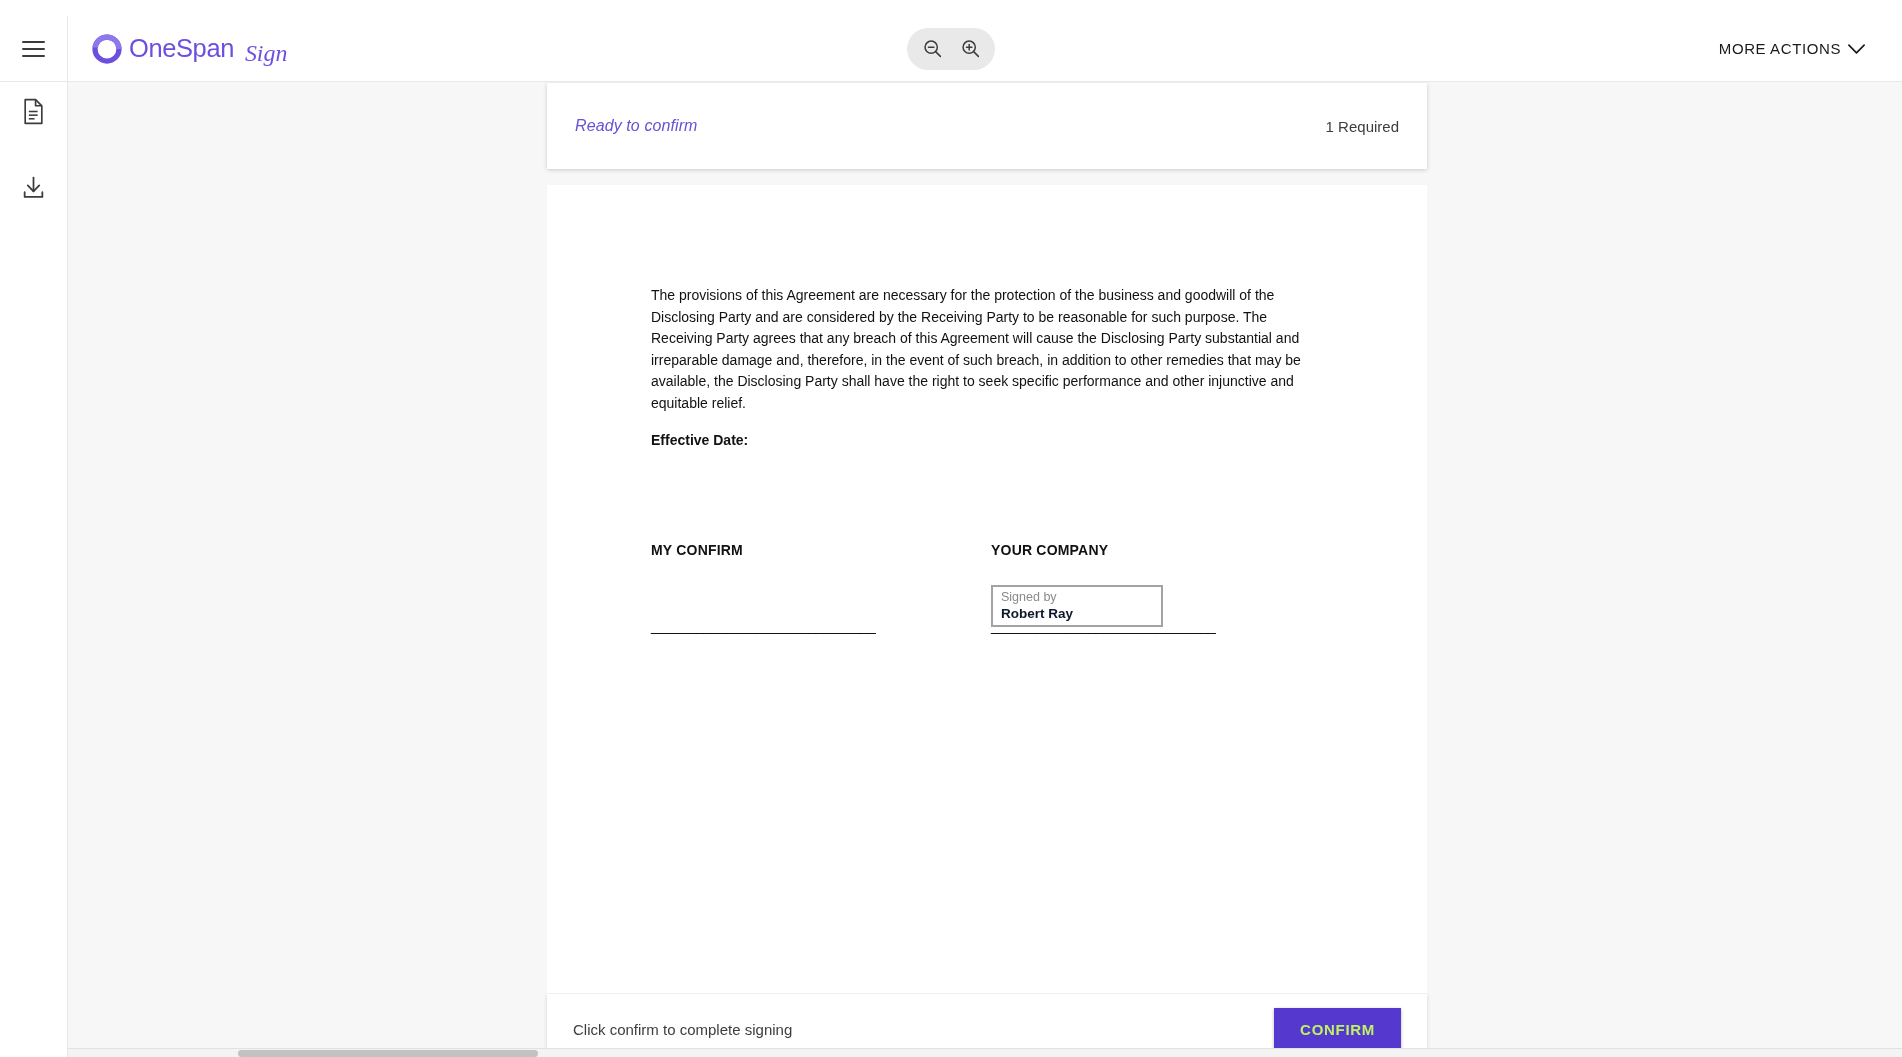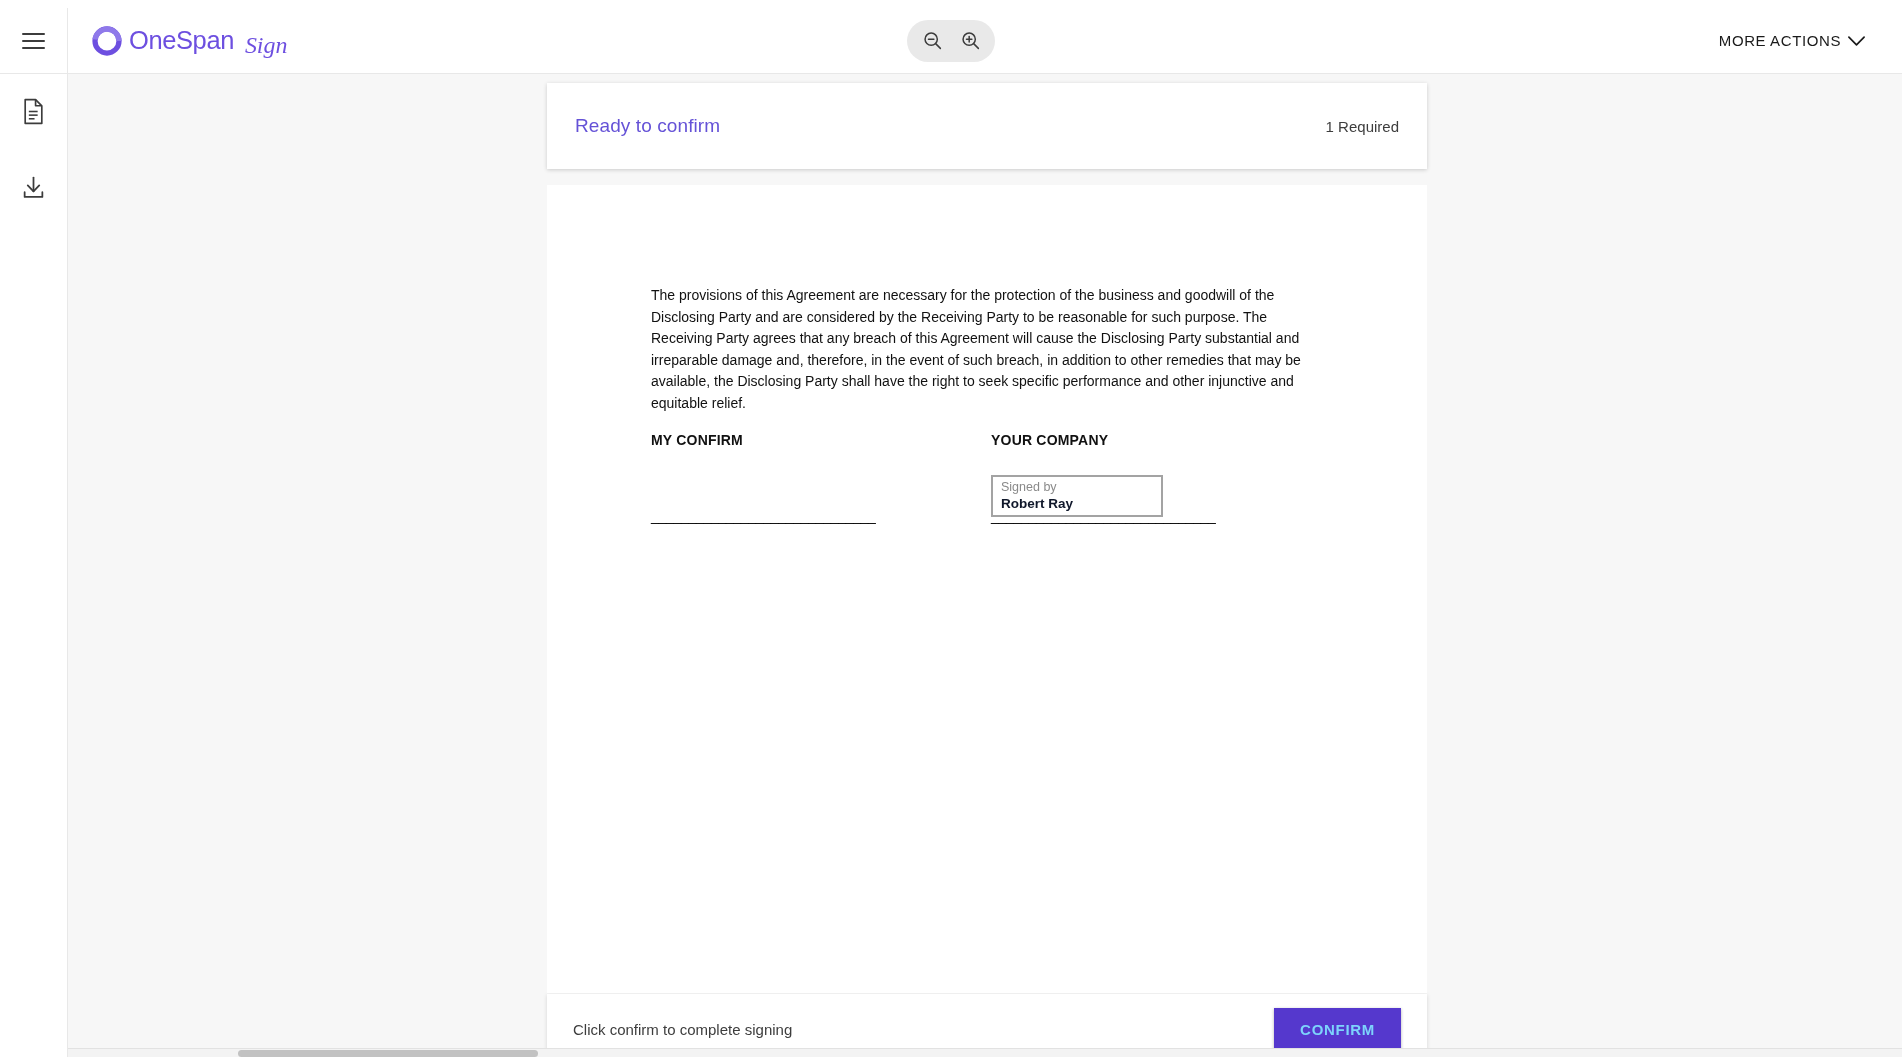--- a/index.html
+++ b/index.html
@@ -6,21 +6,21 @@
   html,body { width:1902px; height:1057px; overflow:hidden; }
   body {
     font-family:"Liberation Sans", sans-serif;
     background:#ffffff;
     color:#333;
     -webkit-font-smoothing:antialiased;
   }
 
   
   .header {
-    position:absolute; top:8px; left:0; width:1902px; height:66px;
+    position:absolute; top:16px; left:0; width:1902px; height:66px;
     background:#ffffff;
     display:flex; align-items:center;
     border-bottom:1px solid #e8e8e8;
     z-index:30;
   }
   .hamburger {
     width:68px; height:66px;
     display:flex; flex-direction:column; align-items:center; justify-content:center;
     gap:5px; cursor:pointer;
     border-right:1px solid #e8e8e8;
@@ -74,21 +74,21 @@
   }
 
   
   .status-banner {
     width:880px; height:86px; background:#ffffff;
     box-shadow:0 1px 4px rgba(0,0,0,.18);
     display:flex; align-items:center; justify-content:space-between;
     padding:0 28px; margin-top:17px;
   }
   .status-title {
-    font-size:19px; color:#6552d7; font-weight:400; letter-spacing:.1px;
+    font-size:16px; color:#6552d7; font-weight:400; letter-spacing:.1px;font-style:italic;
   }
   .status-required { font-size:15px; color:#3d3d3d; }
 
   
   .doc-page {
     width:880px; height:808px; background:#ffffff; margin-top:16px;
     position:relative;
   }
   .doc-body {
     position:absolute; left:104px; top:100px; width:672px;
@@ -127,21 +127,21 @@
 
   
   .action-bar {
     width:880px; height:70px; background:#ffffff; margin-top:1px;
     box-shadow:0 1px 4px rgba(0,0,0,.14);
     display:flex; align-items:center; justify-content:space-between;
     padding:0 26px;
   }
   .action-hint { font-size:15px; color:#3d3d3d; }
   .confirm-btn {
-    background:#5538cd; color:#7dd3fc; border:none;
+    background:#5538cd; color:#bef264; border:none;
     font-family:"Liberation Sans", sans-serif;
     font-size:15px; font-weight:bold; letter-spacing:.7px;
     padding:0 26px; height:42px; cursor:pointer;
     box-shadow:0 1px 3px rgba(0,0,0,.3);
   }
 
   
   .hscroll {
     position:absolute; left:68px; bottom:0; width:1834px; height:9px;
     background:#f3f3f3; border-top:1px solid #e2e2e2; z-index:25;
@@ -226,20 +226,21 @@
       <div class="status-required">1 Required</div>
     </div>
 
     <div class="doc-page">
       <div class="doc-body">
 
 
         <div class="doc-para">The provisions of this Agreement are necessary for the protection of the business and goodwill of the Disclosing Party and are considered by the Receiving Party to be reasonable for such purpose. The Receiving Party agrees that any breach of this Agreement will cause the Disclosing Party substantial and irreparable damage and, therefore, in the event of such breach, in addition to other remedies that may be available, the Disclosing Party shall have the right to seek specific performance and other injunctive and equitable relief.</div>
 
 
+        <div class="doc-eff">Effective Date:</div>
 
         <div class="sig-row">
           <div class="sig-col left">
             <div class="sig-head">MY CONFIRM</div>
           </div>
           <div class="sig-col right">
             <div class="sig-head">YOUR COMPANY</div>
           </div>
 
           <div class="sig-line left">______________________________</div>

